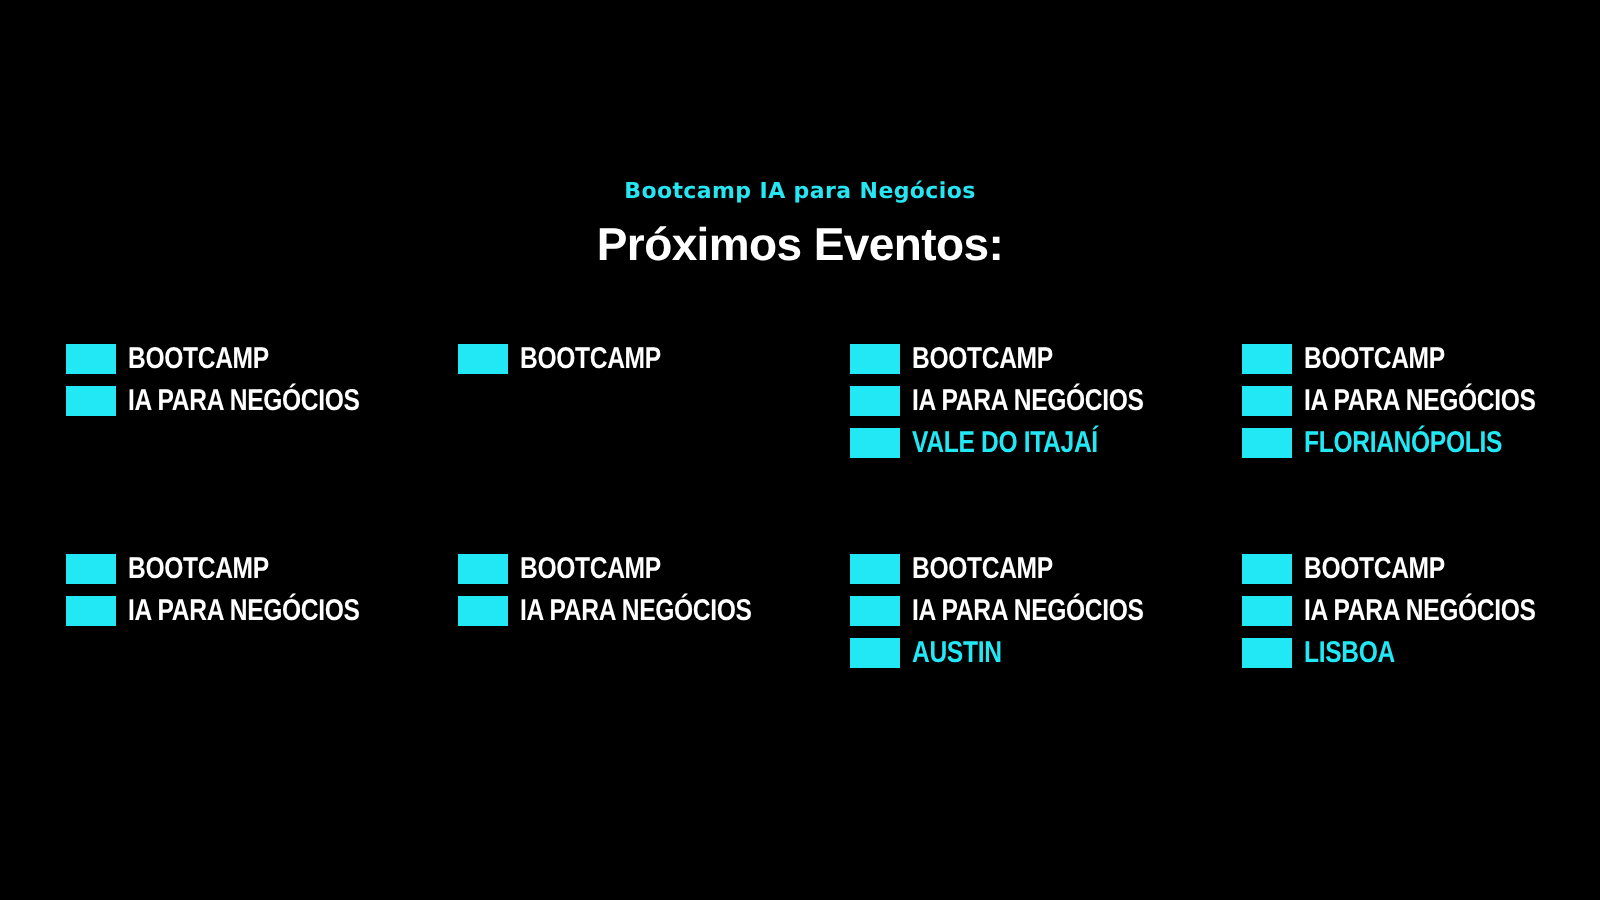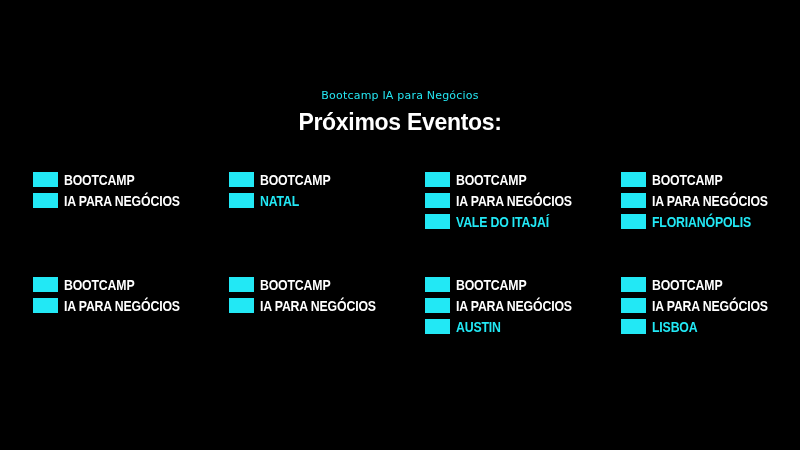--- a/index.html
+++ b/index.html
@@ -26,21 +26,21 @@
   .header {
     position: absolute;
     top: 88px;
     left: 0;
     width: 800px;
     text-align: center;
   }
   .kicker {
     font-family: "DejaVu Sans", sans-serif;
     font-size: 11px;
-    font-weight: 400;
+    font-weight: 700;
     letter-spacing: 0.2px;
     color: #25E6F2;
     line-height: 16px;
     margin: 0;
   }
   .headline {
     font-family: "Liberation Sans", sans-serif;
     font-size: 23px;
     font-weight: bold;
     color: #FFFFFF;
@@ -117,24 +117,20 @@
         <span class="bar"></span>
         <span class="ltext white">IA PARA NEGÓCIOS</span>
       </div>
     </div>
 
     <div class="card">
       <div class="card-line">
         <span class="bar"></span>
         <span class="ltext white">BOOTCAMP</span>
       </div>
-      <div class="card-line">
-        <span class="bar"></span>
-        <span class="ltext cyan">NATAL</span>
-      </div>
     </div>
 
     <div class="card">
       <div class="card-line">
         <span class="bar"></span>
         <span class="ltext white">BOOTCAMP</span>
       </div>
       <div class="card-line">
         <span class="bar"></span>
         <span class="ltext white">IA PARA NEGÓCIOS</span>

